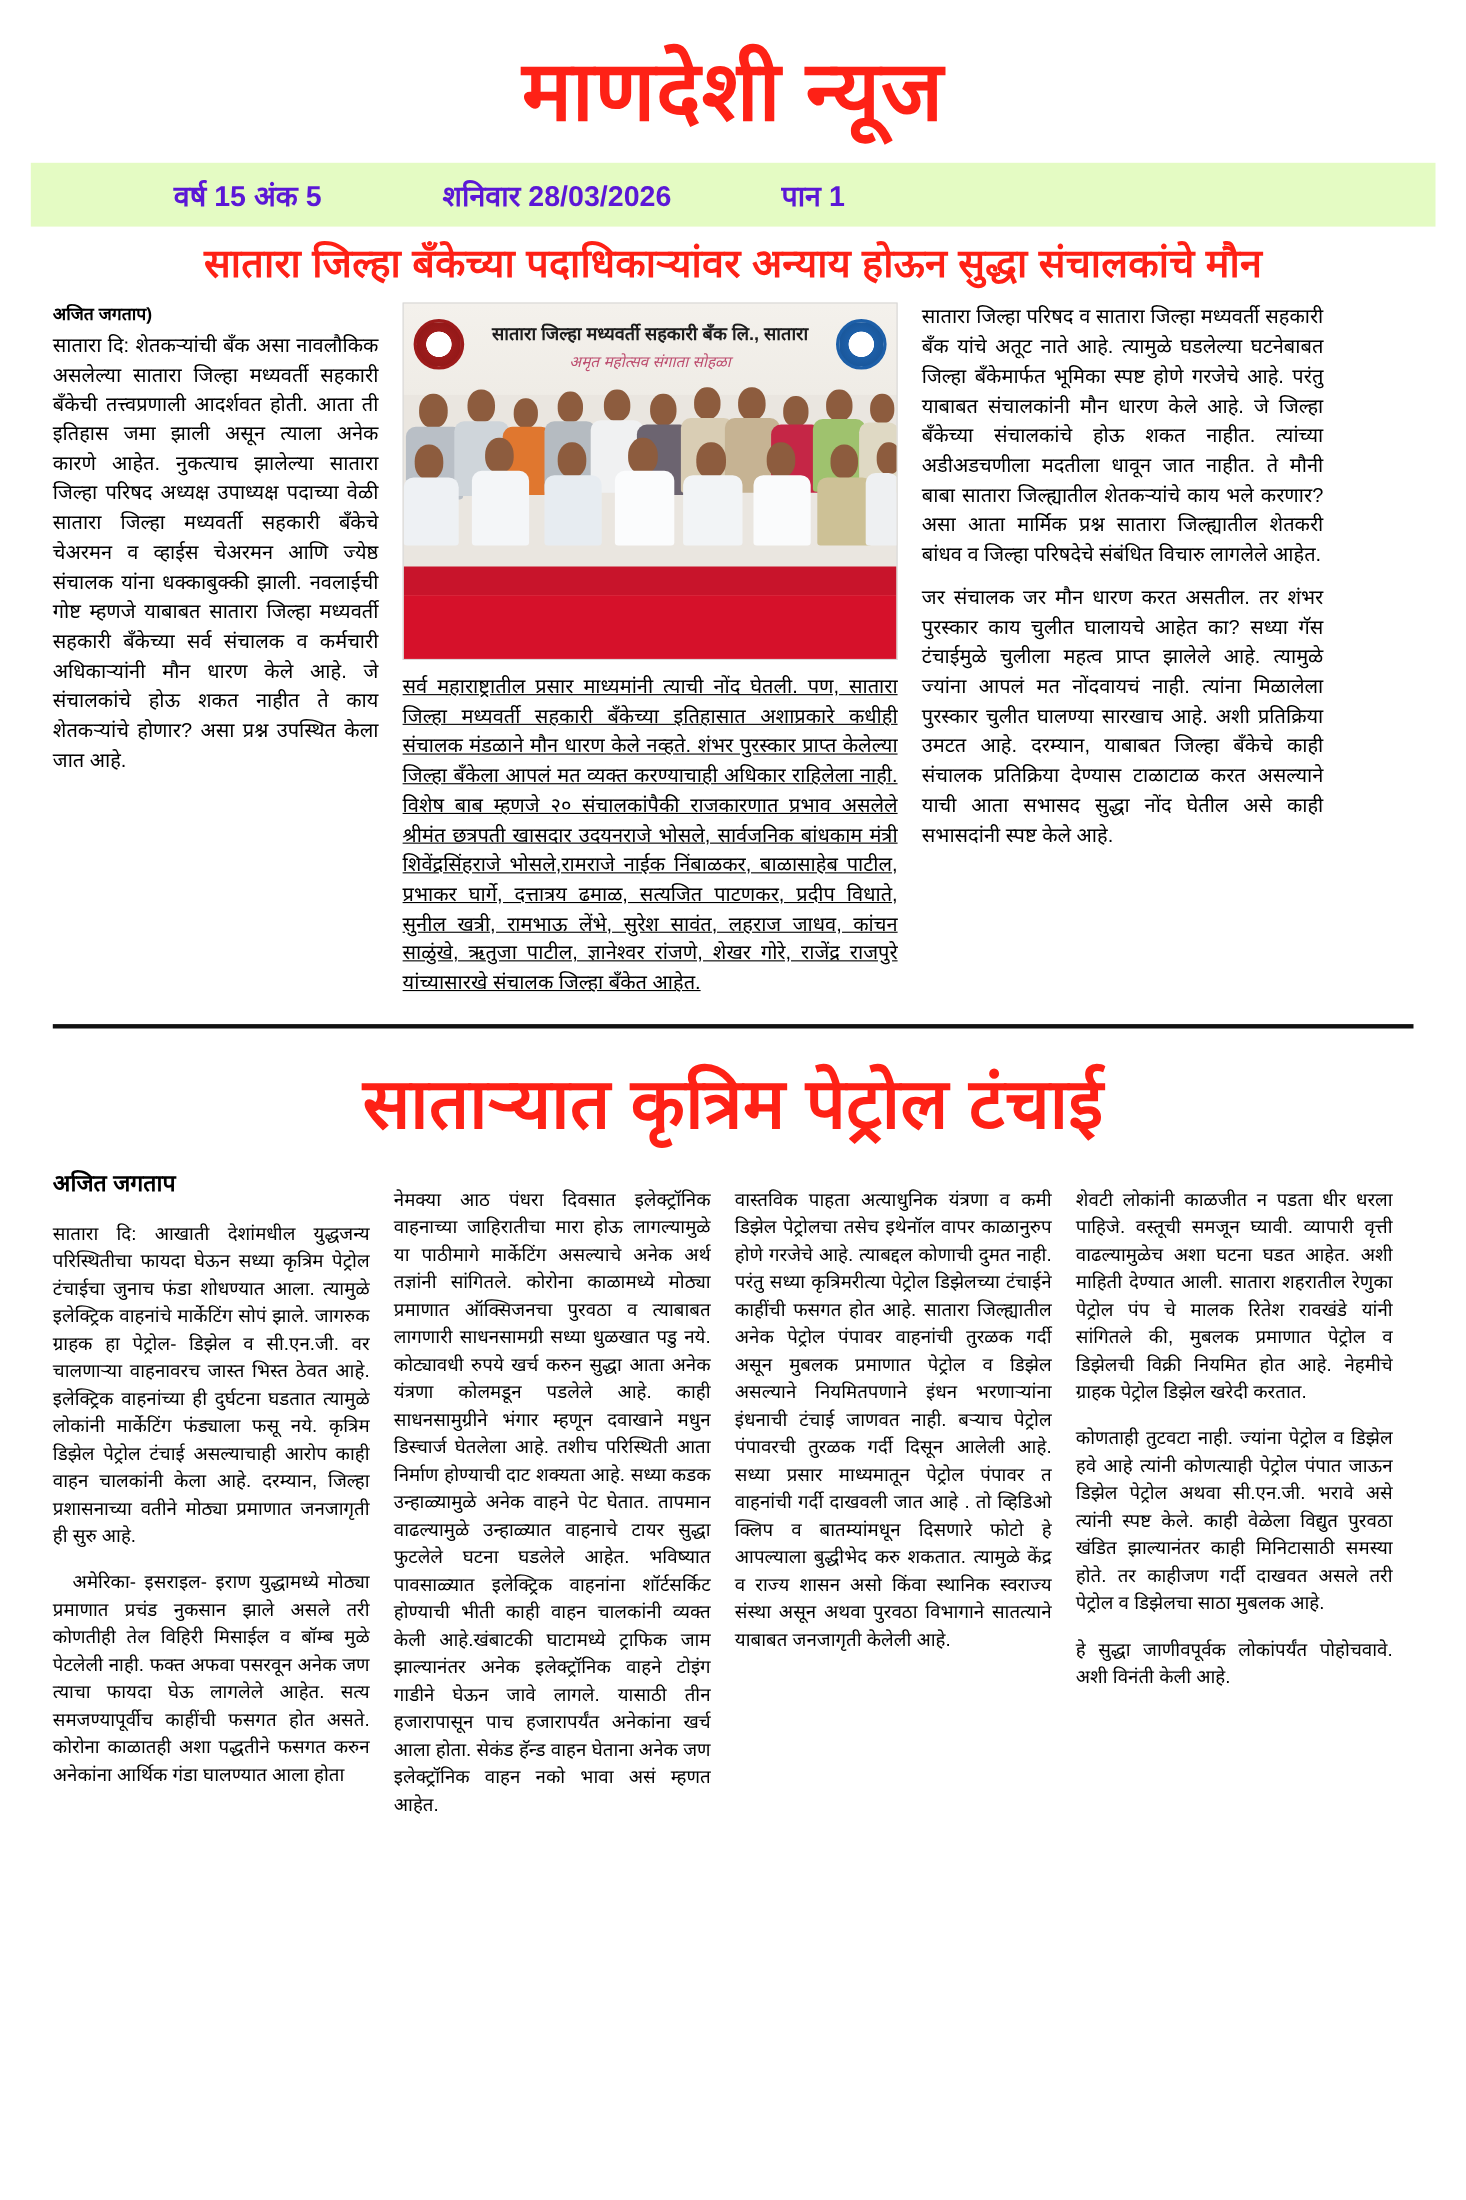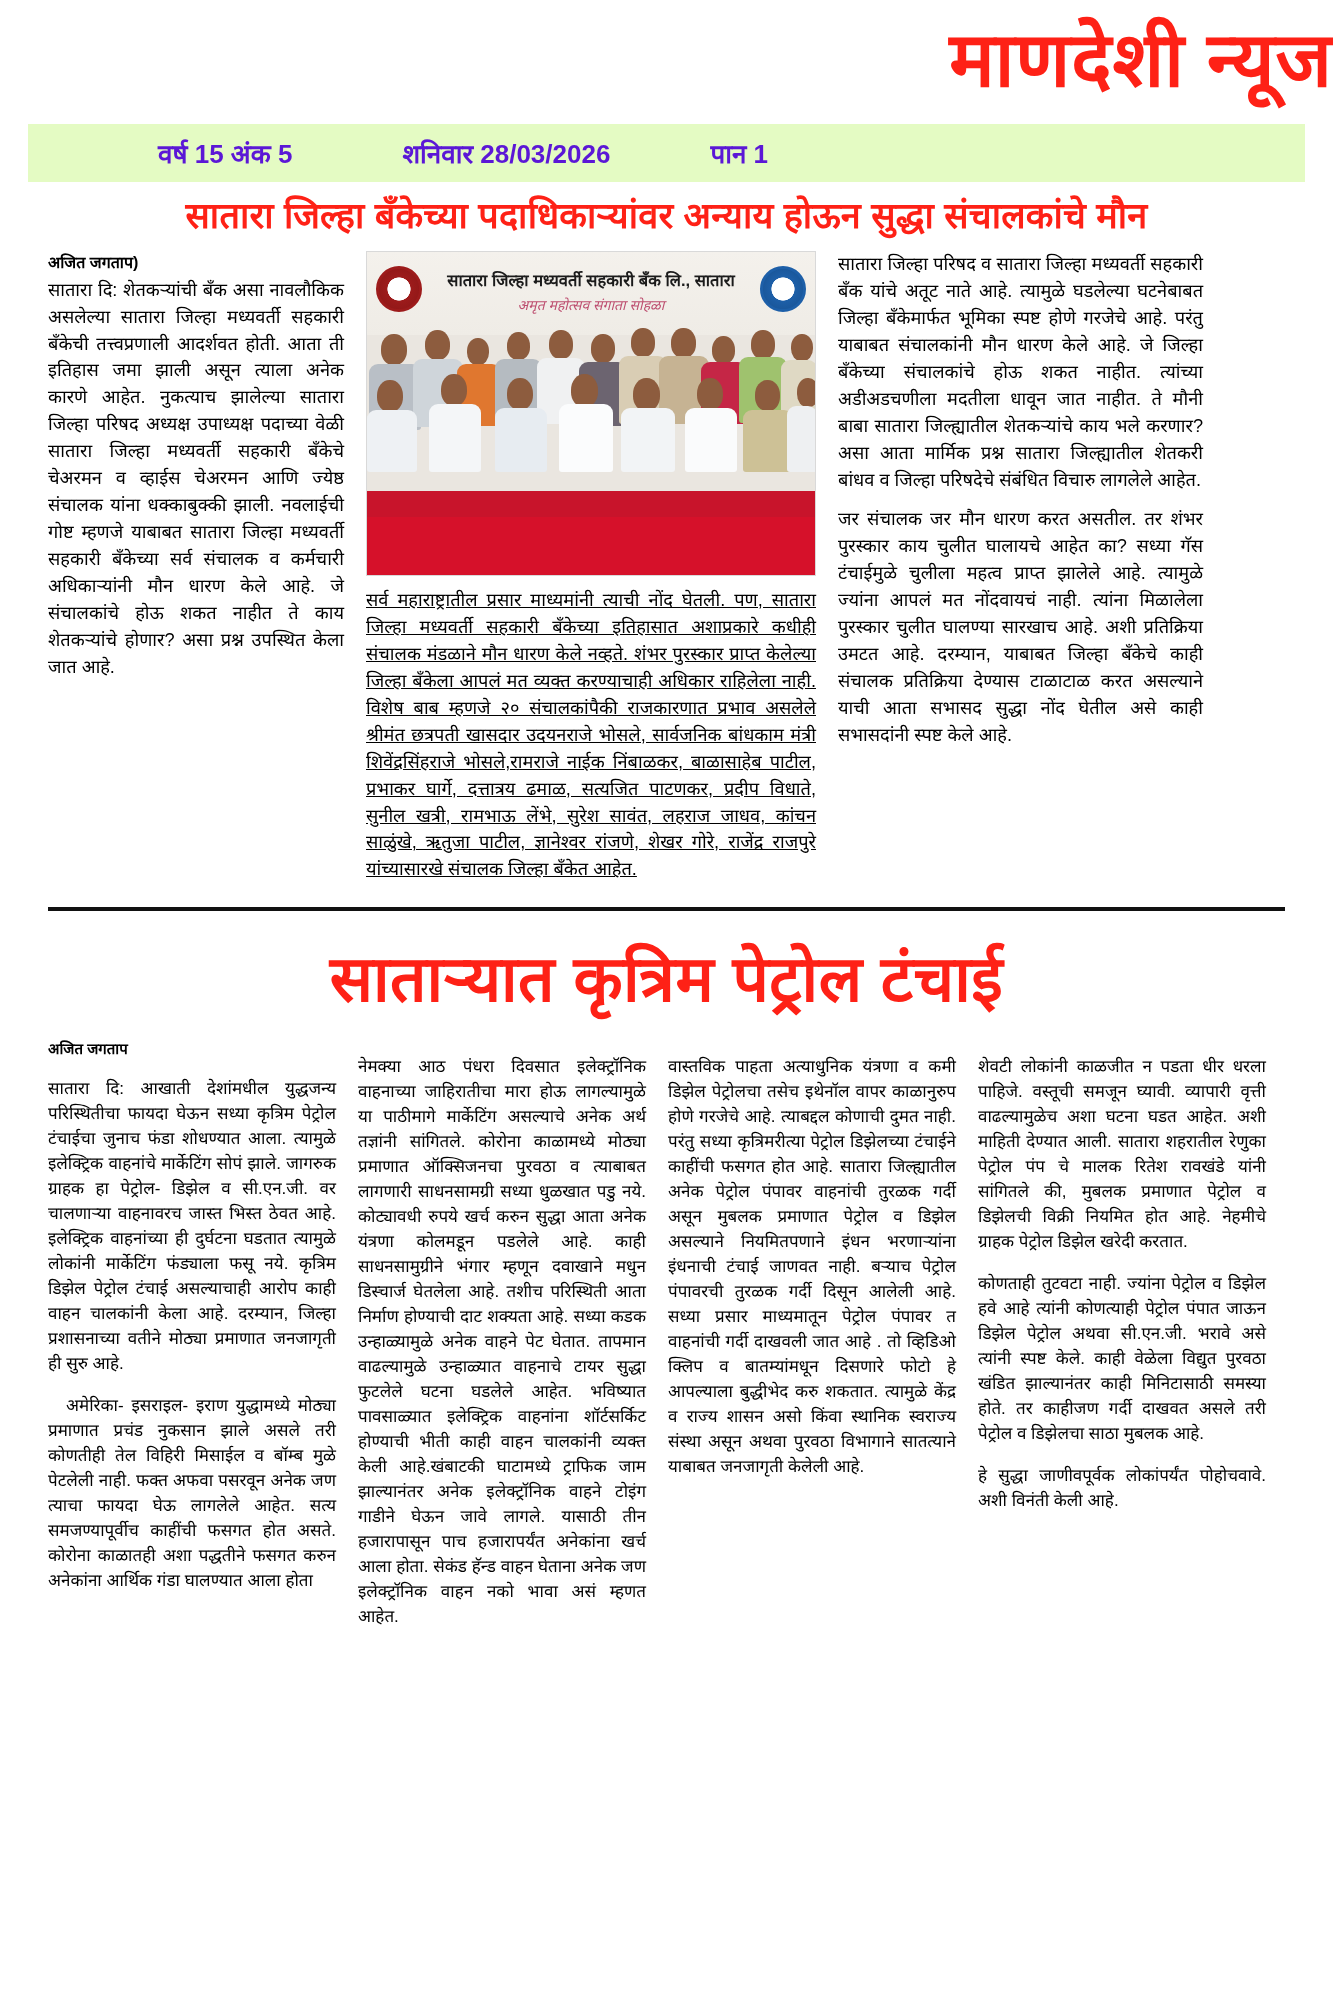--- a/index.html
+++ b/index.html
@@ -17,22 +17,23 @@
   .page {
     width: 1333px;
     height: 2000px;
     position: relative;
     background: #ffffff;
     box-sizing: border-box;
   }
 
   
   .masthead {
-    text-align: right;
+    text-align: center;
     padding-top: 22px;
+    margin-top: 24px;
   }
   .masthead-title {
     color: #fe2116;
     font-size: 76px;
     font-weight: bold;
     letter-spacing: 1px;
     line-height: 1.0;
     font-family: "Liberation Sans", "DejaVu Sans", sans-serif;
   }
   .masthead-editor {
@@ -195,21 +196,21 @@
     gap: 22px;
     align-items: flex-start;
   }
   .col2 {
     width: 288px;
     font-size: 17px;
     line-height: 1.47;
     text-align: justify;
     color: #000;
   }
-  .col2 .byline { font-size: 15px; }
+  .col2 .byline { font-size: 21px; }
   .indent { text-indent: 18px; }
 </style>
 </head>
 <body>
 
 <div class="page">
 
   <div class="masthead">
     <div class="masthead-title">माणदेशी न्यूज</div>
   </div>

